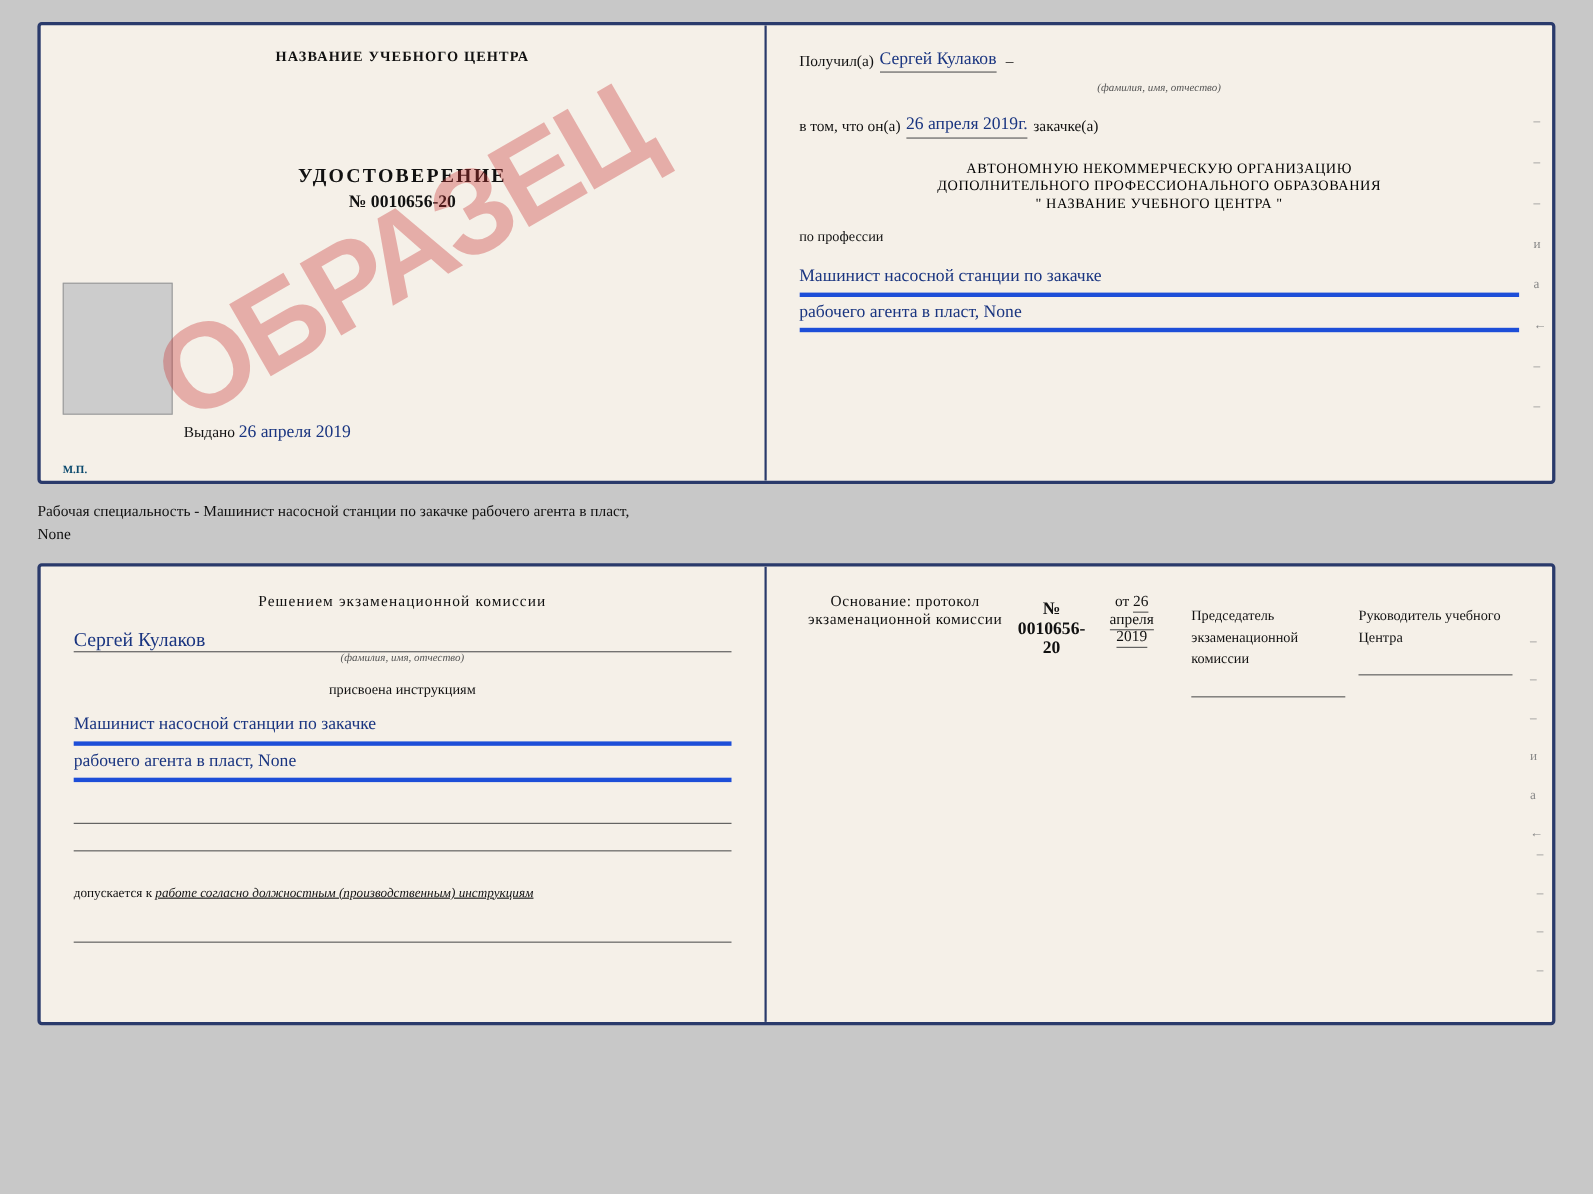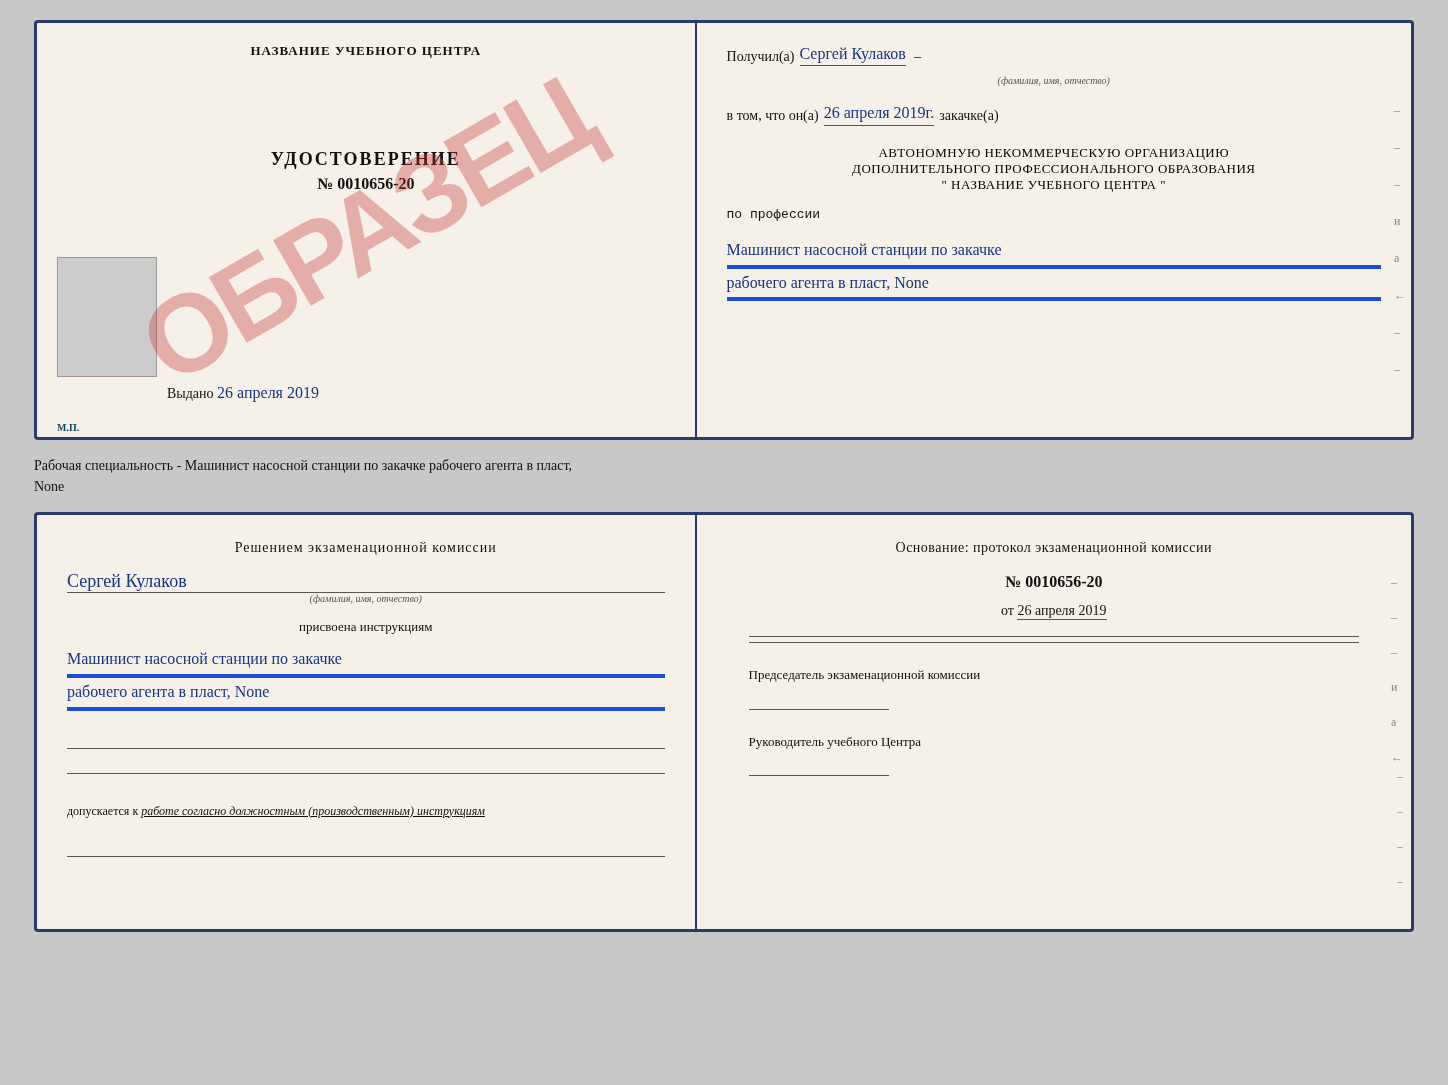--- a/index.html
+++ b/index.html
@@ -159,21 +159,20 @@
       text-align: center;
       font-size: 13px;
       text-transform: uppercase;
       letter-spacing: 0.5px;
       font-weight: normal;
     }
 
     .profession-line {
       font-size: 13px;
       color: #111;
-      font-family: Liberation Mono, monospace;
     }
 
     .profession-handwritten {
       font-family: 'Segoe Script', 'Comic Sans MS', cursive;
       color: #1a3580;
       font-size: 16px;
       border-bottom: 4px solid #1d4ed8;
       display: block;
       line-height: 1.8;
     }
@@ -202,23 +201,23 @@
       width: 48%;
       border-right: 2px solid #2a3a6b;
       padding: 25px 30px;
       display: flex;
       flex-direction: column;
       gap: 10px;
     }
 
     .bottom-doc-right {
       width: 52%;
-      padding: 25px 52px;
-      display: flex;
-      flex-direction: column;
+      padding: 25px 36px;
+      display: flex;
+      flex-direction: row;
       gap: 12px;
     }
 
     .komissia-title {
       font-size: 14px;
       letter-spacing: 1px;
       color: #111;
       text-align: center;
     }
 

